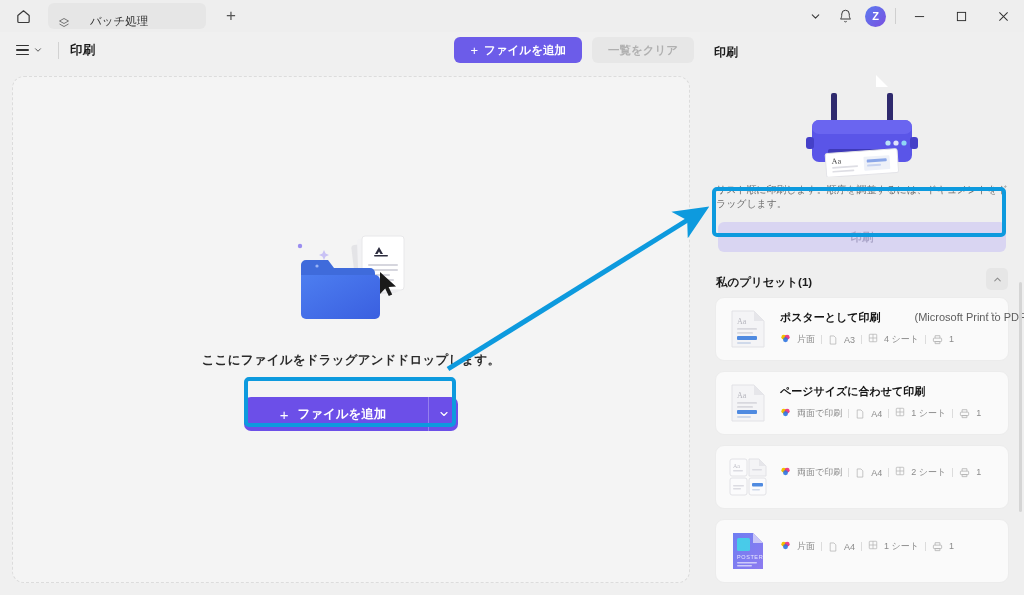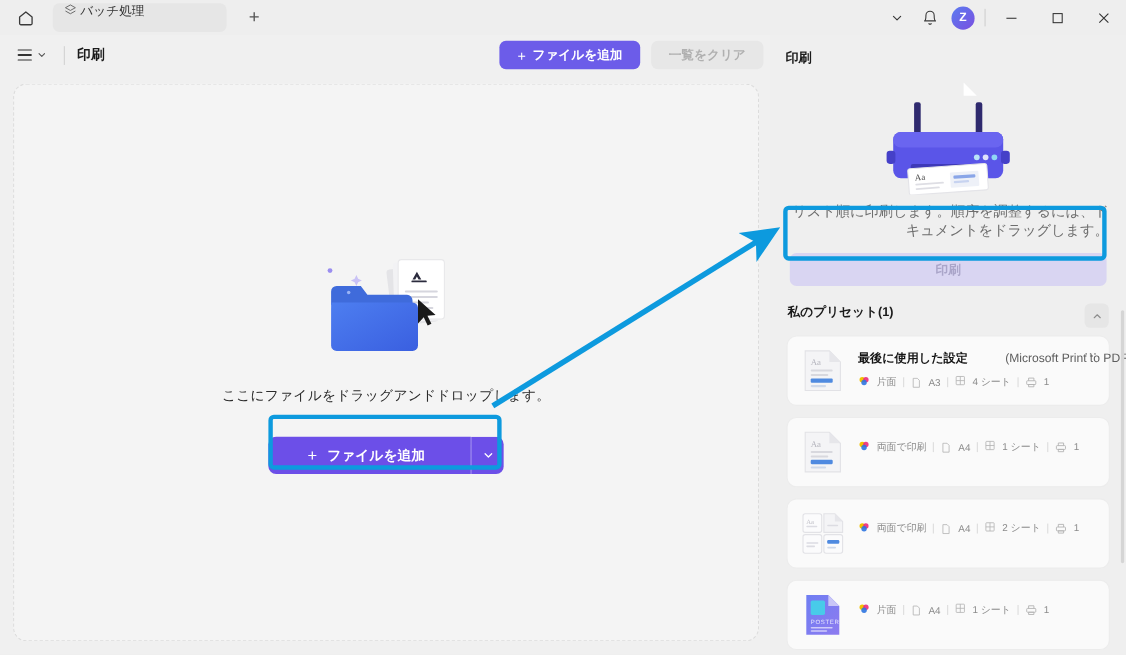--- a/index.html
+++ b/index.html
@@ -19,21 +19,21 @@
     display: flex; align-items: center;
   }
   .home-btn {
     width: 34px; height: 30px; margin-left: 6px;
     display: flex; align-items: center; justify-content: center;
     border-radius: 6px; cursor: pointer;
   }
   .tab {
     margin-left: 8px; height: 26px; width: 158px;
     background: #e6e6e6; border-radius: 6px;
-    display: flex; align-items: flex-start; padding: 0 10px; gap: 3px;
+    display: flex; align-items: flex-end; padding: 0 10px; gap: 20px;
     cursor: pointer;
   }
   .tab-label { font-size: 11.5px; color: #333; white-space: nowrap; }
   .newtab {
     margin-left: 12px; width: 26px; height: 26px;
     display: flex; align-items: center; justify-content: center;
     color: #555; font-size: 17px; font-weight: 300; cursor: pointer; border-radius: 5px;
   }
   .tb-right {
     position: absolute; right: 0; top: 0; height: 32px;
@@ -89,21 +89,21 @@
     background: #f0f0f0; padding: 8px 10px 12px 12px;
   }
   .dropzone {
     width: 100%; height: 100%;
     border: 1.5px dashed #dcdcdc; border-radius: 12px;
     background: #f4f4f4;
     display: flex; flex-direction: column; align-items: center; justify-content: center;
     position: relative;
   }
   .dz-illus { width: 150px; height: 110px; position: relative; margin-bottom: 14px; }
-  .dz-caption { font-size: 12.5px; color: #2b2b2b; font-weight: 400; letter-spacing: .2px; }
+  .dz-caption { font-size: 12.5px; color: #2b2b2b; font-weight: 700; letter-spacing: .2px; }
 
   .addfile-wrap { position: relative; margin-top: 28px; }
   .addfile-split { display: flex; align-items: stretch; }
   .addfile-main {
     background: #6c4fe8; color: #fff; border: none;
     border-radius: 7px 0 0 7px;
     height: 34px; padding: 0 42px 0 36px; font-size: 12.5px; font-weight: 700;
     display: flex; align-items: center; gap: 9px; cursor: pointer; font-family: inherit;
   }
   .addfile-main .plus { font-size: 15px; font-weight: 400; }
@@ -120,31 +120,31 @@
   
   .right-pane {
     position: absolute; right: 0; top: 32px; width: 324px; height: 563px;
     background: #efefef; overflow: hidden;
   }
   .rp-title { font-size: 12px; color: #1b1b1b; font-weight: 700; padding: 12px 0 0 14px; }
   .printer-illus {
     width: 140px; height: 112px; margin: 4px auto 6px; position: relative;
   }
   .rp-hint {
-    font-size: 13px; color: #6e6e6e; text-align: right;
+    font-size: 10px; color: #6e6e6e; text-align: left;
     padding: 0 16px; line-height: 1.4; letter-spacing: -.1px;
   }
   .print-btn {
     display: block; margin: 11px auto 0; width: 288px; height: 30px;
     background: #d9d5f2; color: #aaa5c9; border: none; border-radius: 6px;
     font-size: 11.5px; font-weight: 700; cursor: default; font-family: inherit;
   }
 
   .sec-head {
-    display: flex; align-items: flex-start; justify-content: space-between;
+    display: flex; align-items: flex-end; justify-content: space-between;
     padding: 16px 16px 7px 16px;
   }
   .sec-title { font-size: 11.5px; color: #1b1b1b; font-weight: 700; }
   .chev-btn {
     width: 22px; height: 22px; border-radius: 5px; background: #e6e6e6;
     display: flex; align-items: center; justify-content: center; cursor: pointer;
   }
   .cards { padding: 0 15px; }
   .card {
     background: #fafafa; border: 1px solid #ececec; border-radius: 9px;
@@ -374,21 +374,21 @@
             <g fill="#d8d8de">
               <rect x="11" y="21" width="20" height="1.8" rx=".9"></rect>
               <rect x="11" y="25" width="16" height="1.8" rx=".9"></rect>
             </g>
             <rect x="11" y="29" width="20" height="4" rx="1" fill="#4f8ae0"></rect>
             <rect x="11" y="35" width="14" height="2" rx="1" fill="#cfd9ea"></rect>
           </svg>
         </div>
         <div class="card-body">
           <div class="card-title">
-            <span>最後に使用した設定</span><span class="sub">(Microsoft Print to PDF)</span>
+            <span>ポスターとして印刷</span><span class="sub">(Microsoft Print to PDF)</span>
           </div>
           <div class="card-meta">
             <span class="meta-item">
               <svg width="11" height="11" viewBox="0 0 16 16">
                 <circle cx="5.6" cy="6" r="3.6" fill="#f2c200"></circle>
                 <circle cx="10.4" cy="6" r="3.6" fill="#ec2b7a" opacity=".9"></circle>
                 <circle cx="8" cy="9.8" r="3.6" fill="#2d74e0" opacity=".9"></circle>
               </svg>
               <span>片面</span>
             </span>
@@ -433,20 +433,21 @@
             <text x="11" y="17" font-family="Liberation Serif, serif" font-size="8" fill="#b5b5bd">Aa</text>
             <g fill="#d8d8de">
               <rect x="11" y="21" width="20" height="1.8" rx=".9"></rect>
               <rect x="11" y="25" width="16" height="1.8" rx=".9"></rect>
             </g>
             <rect x="11" y="29" width="20" height="4" rx="1" fill="#4f8ae0"></rect>
             <rect x="11" y="35" width="14" height="2" rx="1" fill="#cfd9ea"></rect>
           </svg>
         </div>
         <div class="card-body">
+          <div class="card-title">ページサイズに合わせて印刷</div>
           <div class="card-meta">
             <span class="meta-item">
               <svg width="11" height="11" viewBox="0 0 16 16">
                 <circle cx="5.6" cy="6" r="3.6" fill="#f2c200"></circle>
                 <circle cx="10.4" cy="6" r="3.6" fill="#ec2b7a" opacity=".9"></circle>
                 <circle cx="8" cy="9.8" r="3.6" fill="#2d74e0" opacity=".9"></circle>
               </svg>
               <span>両面で印刷</span>
             </span>
             <span class="meta-sep"></span>

